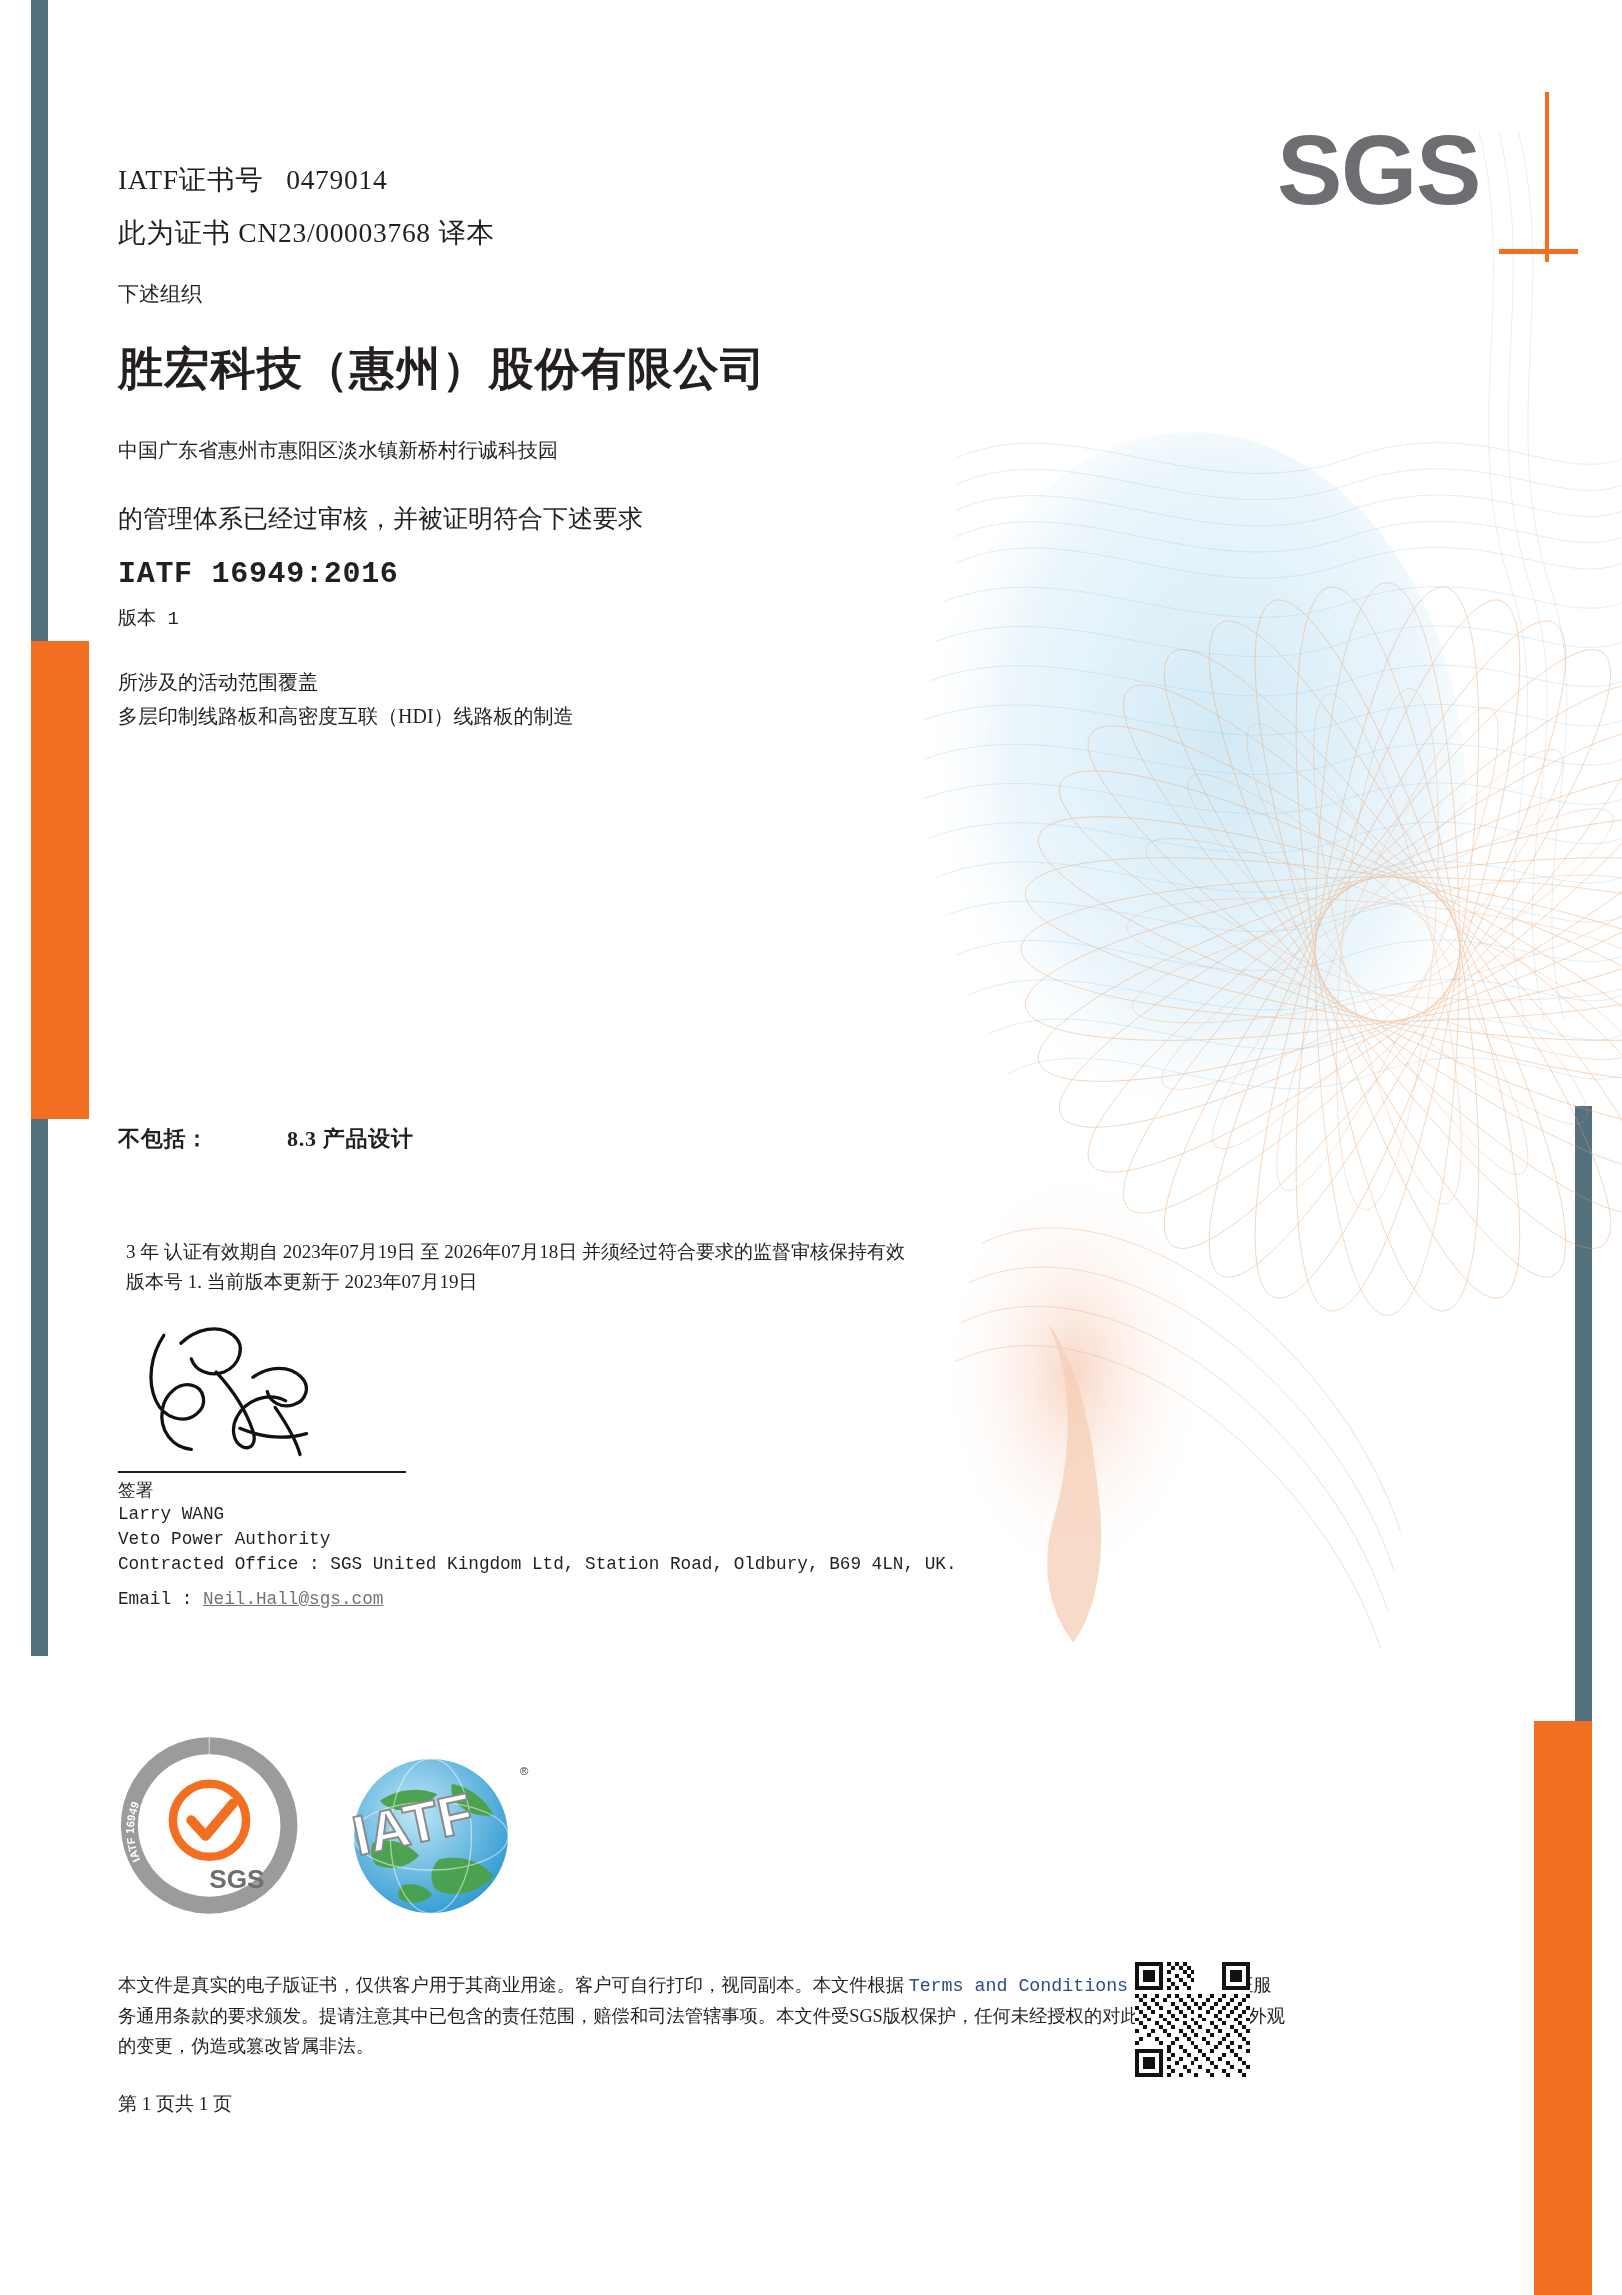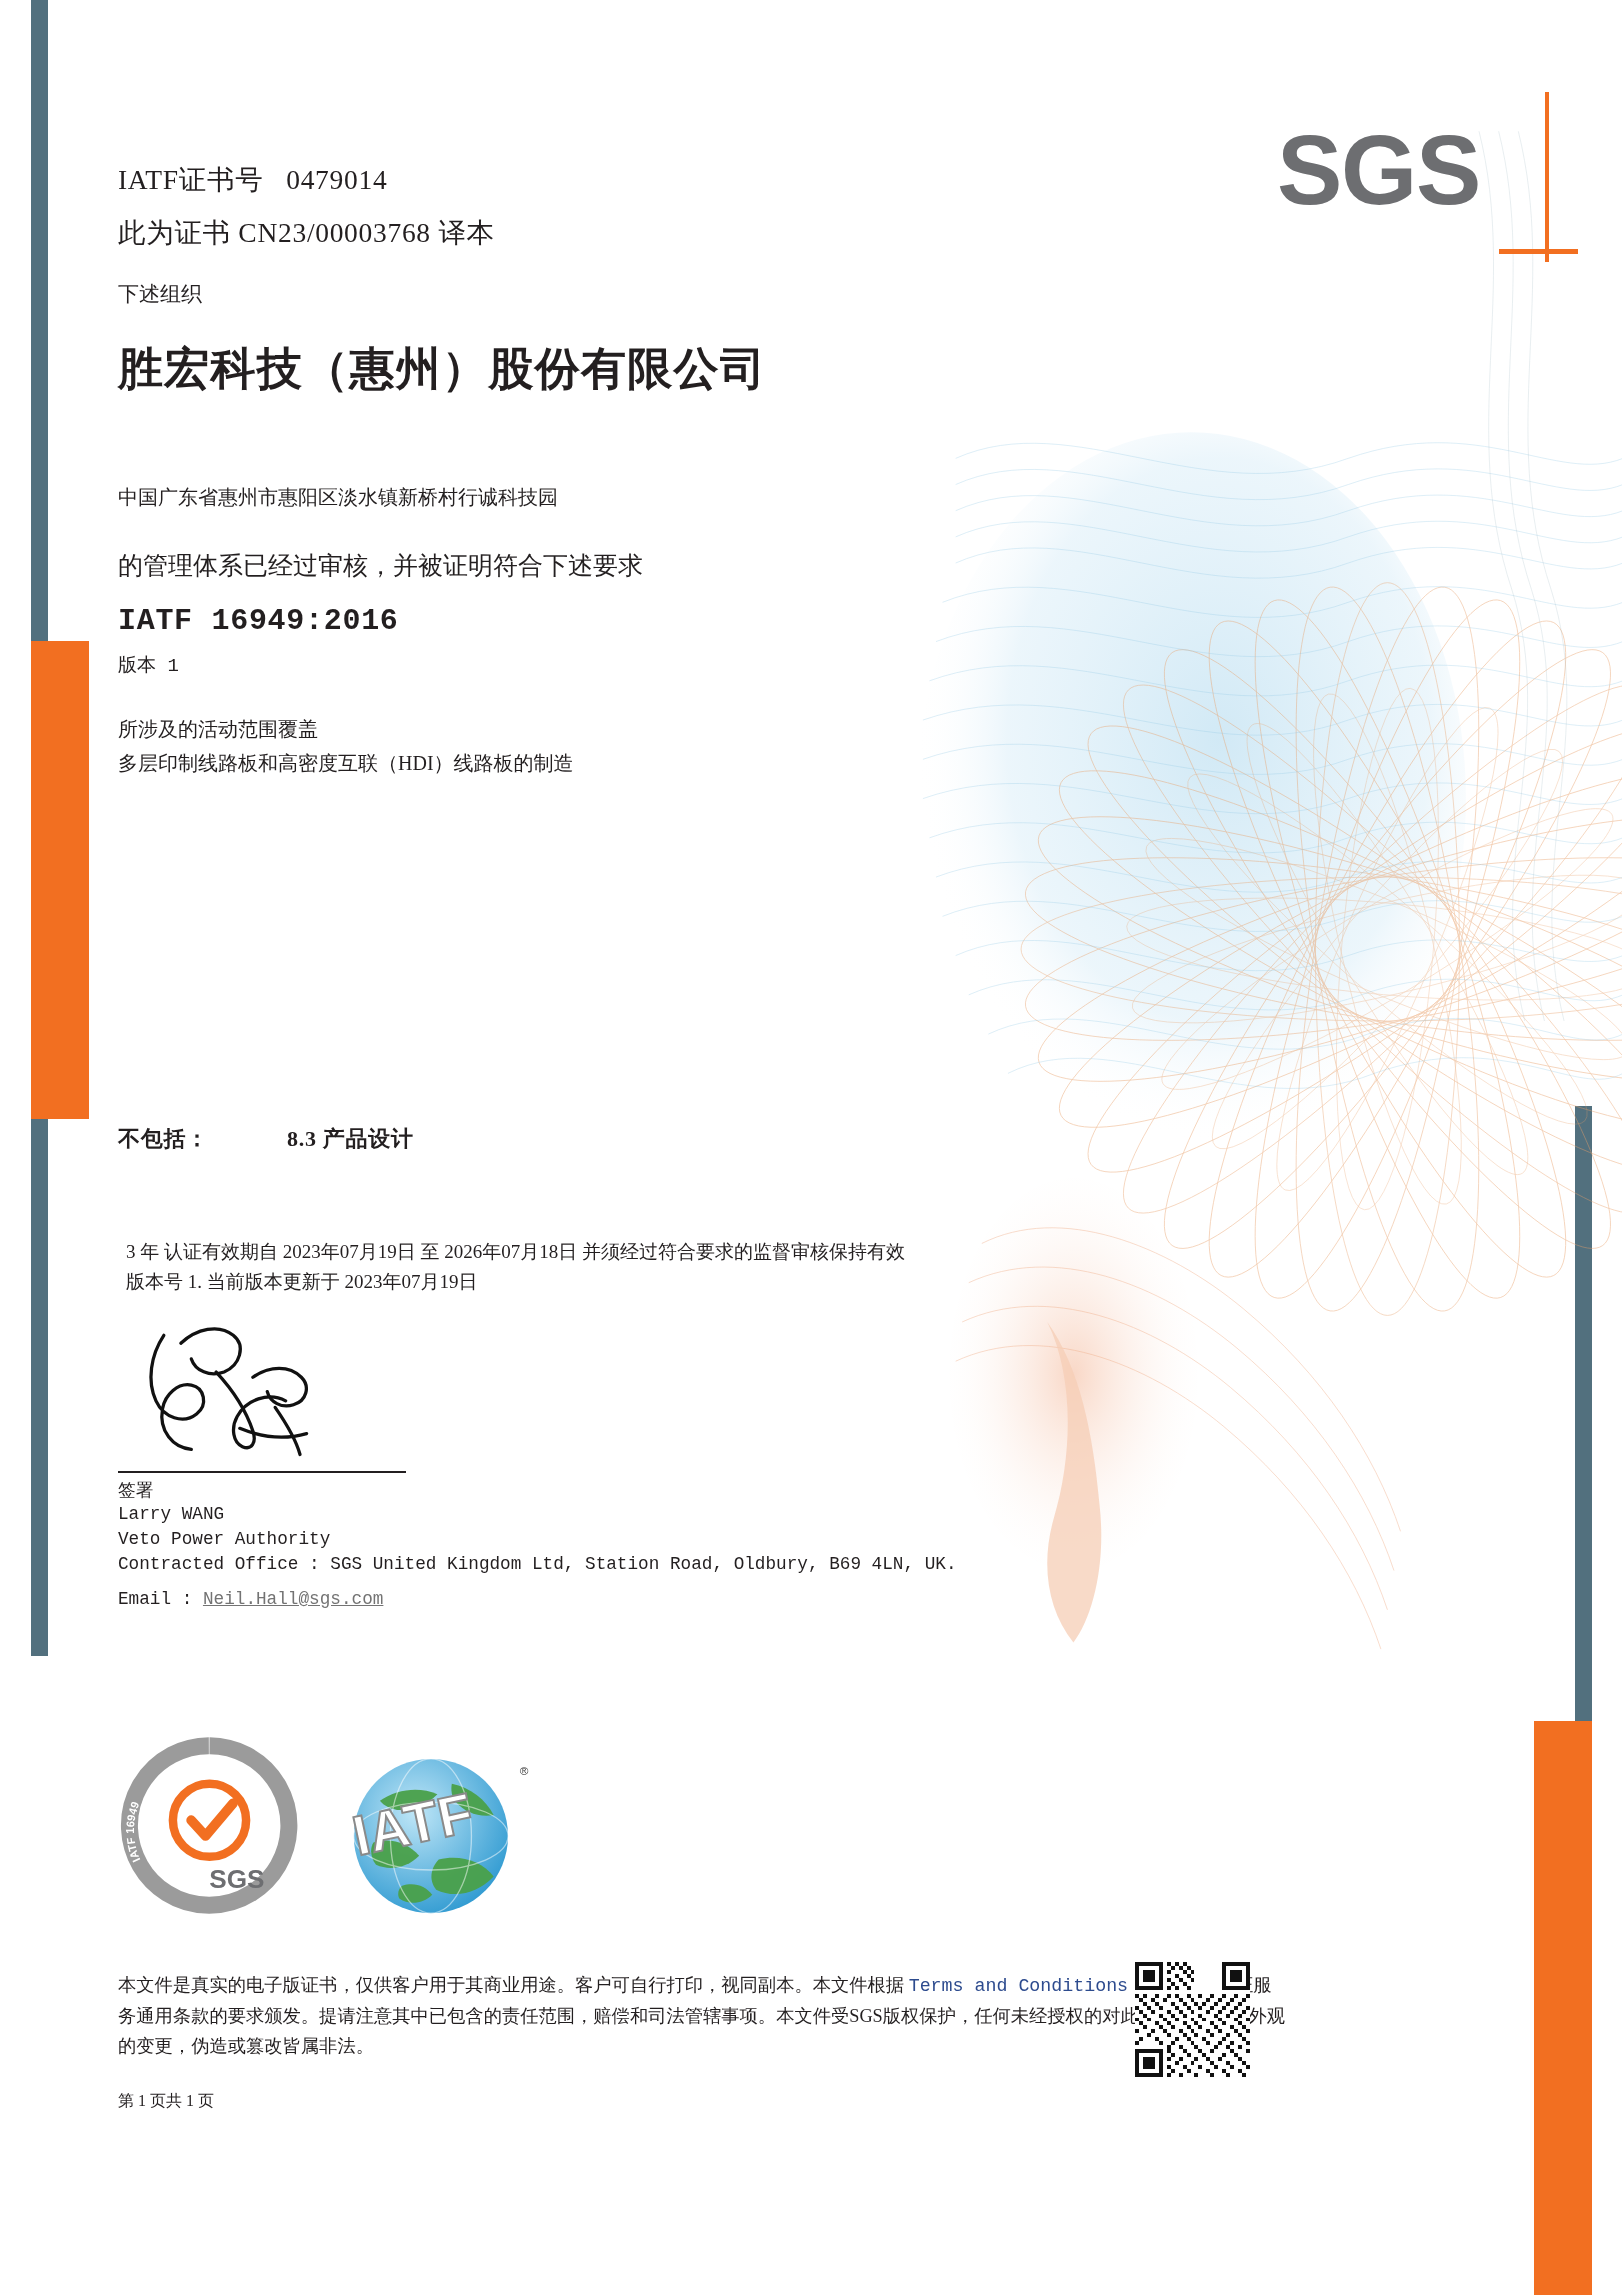--- a/index.html
+++ b/index.html
@@ -126,21 +126,21 @@
     margin-top: 29px;
     font-size: 21px;
   }
   .org-name {
     margin-top: 31px;
     font-size: 45px;
     font-weight: bold;
     letter-spacing: 1.3px;
   }
   .address {
-    margin-top: 85px;
+    margin-top: 38px;
     font-size: 20px;
   }
   .statement {
     margin-top: 38px;
     font-size: 25px;
   }
   .standard {
     margin-top: 22px;
     font-size: 30px;
     font-weight: bold;
@@ -252,21 +252,21 @@
     line-height: 30px;
     width: 1171px;
   }
   .footer-text .tc-link {
     color: #2d4b8e;
     font-family: "Liberation Mono", monospace;
     text-decoration: none;
   }
   .page-no {
     margin-top: 30px;
-    font-size: 16px;
+    font-size: 19px;
   }
   .qr {
     position: absolute;
     right: 98px;
     top: -7.9px;
     width: 115px;
     height: 115px;
   }
 </style>
 </head>

